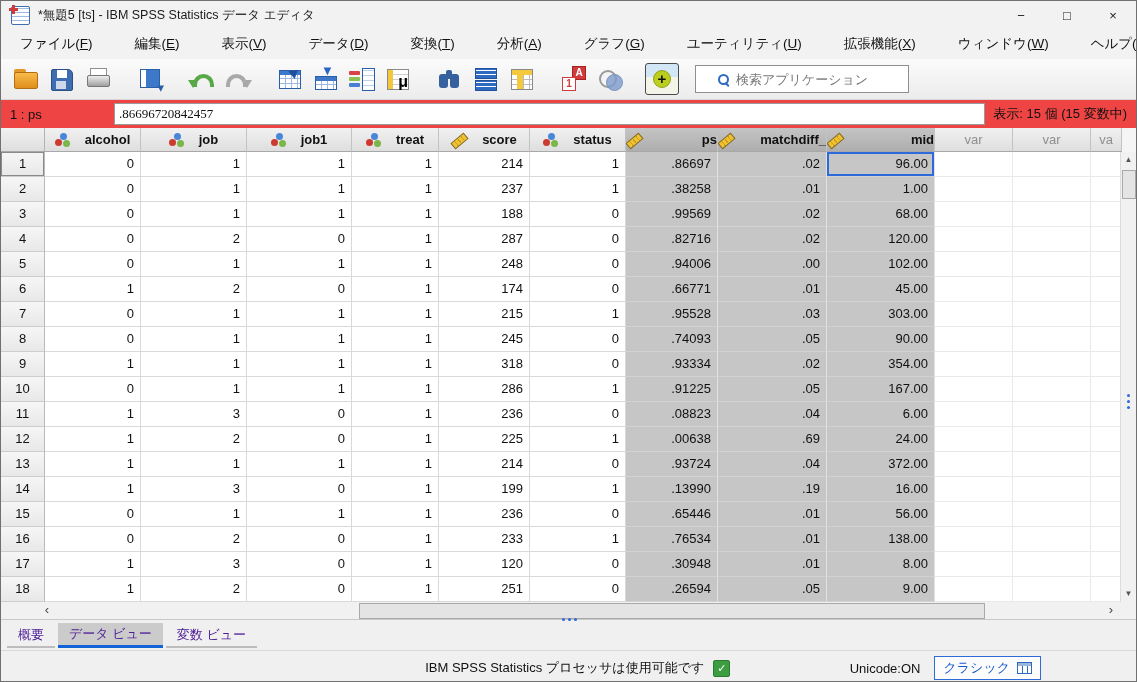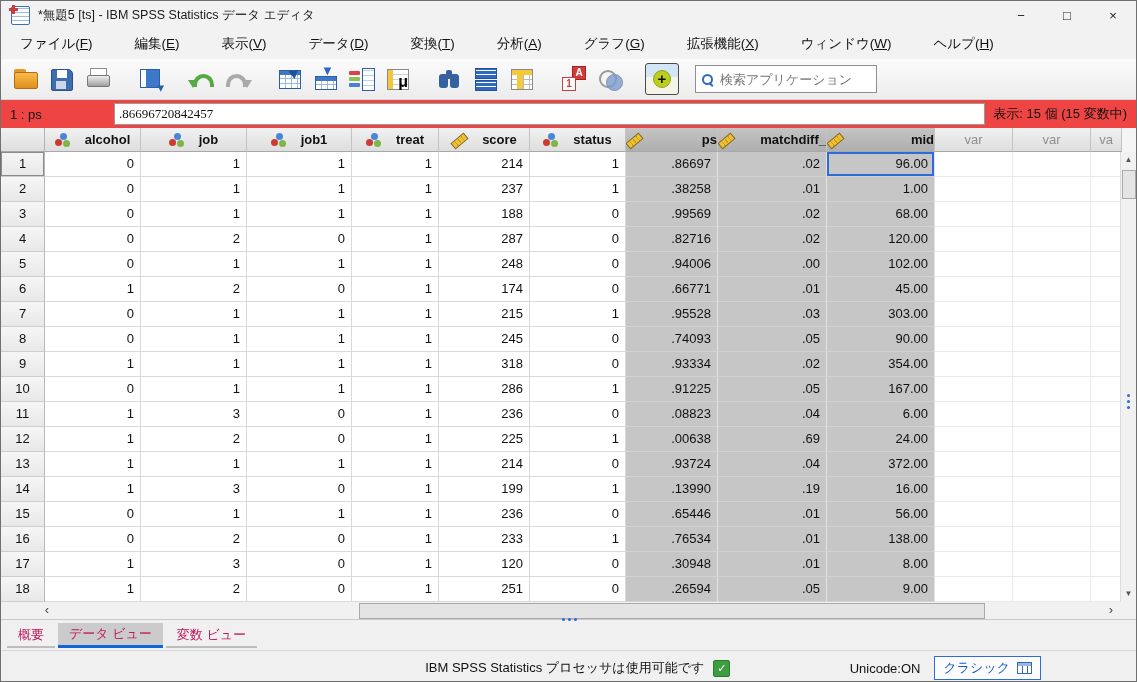--- a/index.html
+++ b/index.html
@@ -77,21 +77,21 @@
 
   [data-name="value-labels-icon"]::before{content:"A";position:absolute;right:1px;top:-1px;width:12px;height:12px;background:#d23b3b;border:1px solid #a82020;color:#fff;font-size:10px;font-weight:bold;text-align:center;line-height:12px;}
   [data-name="value-labels-icon"]::after{content:"1";position:absolute;left:1px;bottom:0;width:12px;height:12px;background:#fff;border:1px solid #d23b3b;color:#d23b3b;font-size:10px;font-weight:bold;text-align:center;line-height:12px;}
 
   [data-name="use-variable-sets-icon"]::before{content:"";position:absolute;left:2px;top:3px;width:14px;height:14px;border:2px solid #9a9a9a;border-radius:50%;background:#f4f4f4;}
   [data-name="use-variable-sets-icon"]::after{content:"";position:absolute;left:9px;top:7px;width:15px;height:15px;border:1px solid #7a93b8;border-radius:50%;background:rgba(125,155,205,.8);}
 
   [data-name="customize-button"]{border:1px solid #4a4a4a;background:linear-gradient(#d2e6f6 0 45%,#f4f4e9 45%);width:32px;height:30px;}
   [data-name="add-icon"]::before{content:"+";position:absolute;left:4px;top:3px;width:16px;height:16px;background:#bccf1f;border:1px solid #8ea31c;border-radius:50%;color:#111;font-size:15px;font-weight:bold;line-height:15px;text-align:center;}
 
-  .searchbox{margin-left:14px;width:168px;height:26px;border:1px solid #8f8f8f;background:#fff;display:flex;align-items:center;padding:0 6px;gap:6px;}
+  .searchbox{margin-left:14px;width:168px;height:26px;border:1px solid #8f8f8f;background:#fff;display:flex;align-items:center;padding:0 22px;gap:6px;}
   .mag{width:10px;height:10px;position:relative;flex:0 0 auto;}
   .mag::before{content:"";position:absolute;left:0;top:0;width:7px;height:7px;border:2px solid #2e6bc0;border-radius:50%;}
   .mag::after{content:"";position:absolute;left:8px;top:8px;width:5px;height:2px;background:#2e6bc0;transform:rotate(45deg);transform-origin:0 0;}
   .searchbox input{border:none;outline:none;flex:1;font-size:13px;font-family:inherit;color:#333;background:transparent;min-width:0;}
   .searchbox input::placeholder{color:#757575;}
 
   
   .cellref{height:28px;flex:0 0 28px;display:flex;align-items:center;background:#ef4444;}
   .cr-label{width:104px;flex:0 0 104px;padding-left:9px;font-size:13px;color:#111;}
   .cr-input{flex:1;height:20px;border:1px solid #9a9a9a;background:#fff;font-size:13px;font-family:Liberation Serif, serif;padding:0 4px;color:#111;}
@@ -131,21 +131,21 @@
   .vs-dots{position:absolute;left:6px;top:242px;width:3px;height:3px;background:#2f6bd8;border-radius:50%;box-shadow:0 6px 0 #2f6bd8,0 12px 0 #2f6bd8;}
 
   .hscroll{height:18px;flex:0 0 18px;position:relative;background:#f1f1f1;border-bottom:1px solid #c9c9c9;box-sizing:border-box;}
   .hs-left,.hs-right{position:absolute;top:0;width:16px;height:17px;text-align:center;font-size:13px;line-height:15px;color:#444;}
   .hs-left{left:38px}.hs-right{right:17px}
   .hs-thumb{position:absolute;left:358px;top:1px;height:14px;width:624px;background:#e4e4e4;border:1px solid #a9a9a9;}
   .hs-dots{position:absolute;left:561px;bottom:-2px;width:3px;height:3px;background:#2f6bd8;border-radius:50%;box-shadow:6px 0 0 #2f6bd8,12px 0 0 #2f6bd8;z-index:5;}
 
   
   .tabbar{height:30px;flex:0 0 30px;display:flex;align-items:stretch;background:#f0f0f0;padding-left:6px;gap:3px;}
-  .tab{display:flex;align-items:center;padding:0 11px;font-size:13px;color:#be185d;border-bottom:2px solid #bdbdbd;margin:3px 0 2px;white-space:nowrap;}
+  .tab{display:flex;align-items:center;padding:0 11px;font-size:13px;color:#4c1d95;border-bottom:2px solid #bdbdbd;margin:3px 0 2px;white-space:nowrap;}
   .tab.active{background:#cbcbcb;border-bottom:3px solid #1263d8;}
 
   
   .statusbar{height:34px;flex:0 0 34px;display:flex;align-items:center;background:#f0f0f0;border-top:1px solid #d9d9d9;font-size:13px;color:#111;}
   .sb-sp1{flex:1.35;}
   .sb-sp2{flex:0.38;}
   .sb-sp3{width:95px;flex:0 0 95px;}
   .proc-icon{width:15px;height:15px;margin-left:9px;background:#3d9e41;border:1px solid #2d7a31;border-radius:2px;color:#fff;font-size:11px;line-height:14px;text-align:center;}
   .classic-btn{margin-left:14px;height:22px;display:flex;align-items:center;gap:7px;border:1px solid #2f6bd8;background:#fcfcfc;color:#1758c9;padding:0 8px;font-size:13px;white-space:nowrap;}
   .classic-ic{width:15px;height:12px;border:1px solid #2e6bc0;box-sizing:border-box;background:
@@ -168,20 +168,21 @@
   </div>
 
   <div class="menubar" data-name="menu-bar">
       <div class="menu-item" data-name="menu-item-f">ファイル(<u>F</u>)</div>
       <div class="menu-item" data-name="menu-item-e">編集(<u>E</u>)</div>
       <div class="menu-item" data-name="menu-item-v">表示(<u>V</u>)</div>
       <div class="menu-item" data-name="menu-item-d">データ(<u>D</u>)</div>
       <div class="menu-item" data-name="menu-item-t">変換(<u>T</u>)</div>
       <div class="menu-item" data-name="menu-item-a">分析(<u>A</u>)</div>
       <div class="menu-item" data-name="menu-item-g">グラフ(<u>G</u>)</div>
+      <div class="menu-item" data-name="menu-item-u">ユーティリティ(<u>U</u>)</div>
       <div class="menu-item" data-name="menu-item-x">拡張機能(<u>X</u>)</div>
       <div class="menu-item" data-name="menu-item-w">ウィンドウ(<u>W</u>)</div>
       <div class="menu-item" data-name="menu-item-h">ヘルプ(<u>H</u>)</div>
     </div>
 
   <div class="toolbar" data-name="toolbar">
 
     <div class="tbtn" data-name="open-data-button">
         <span class="ticon" data-name="open-data-icon"></span>
       </div>

